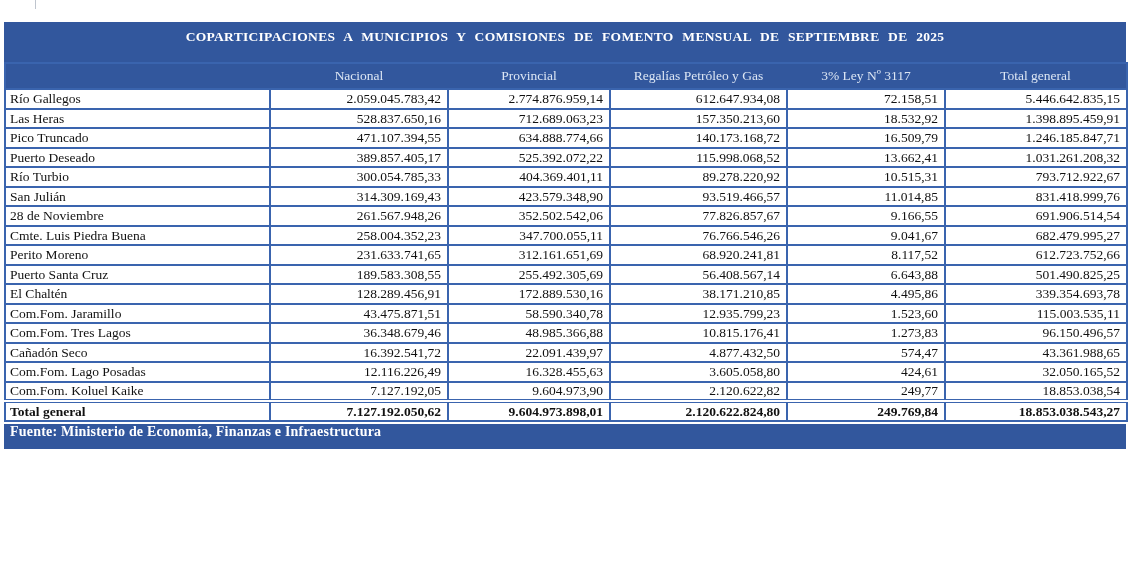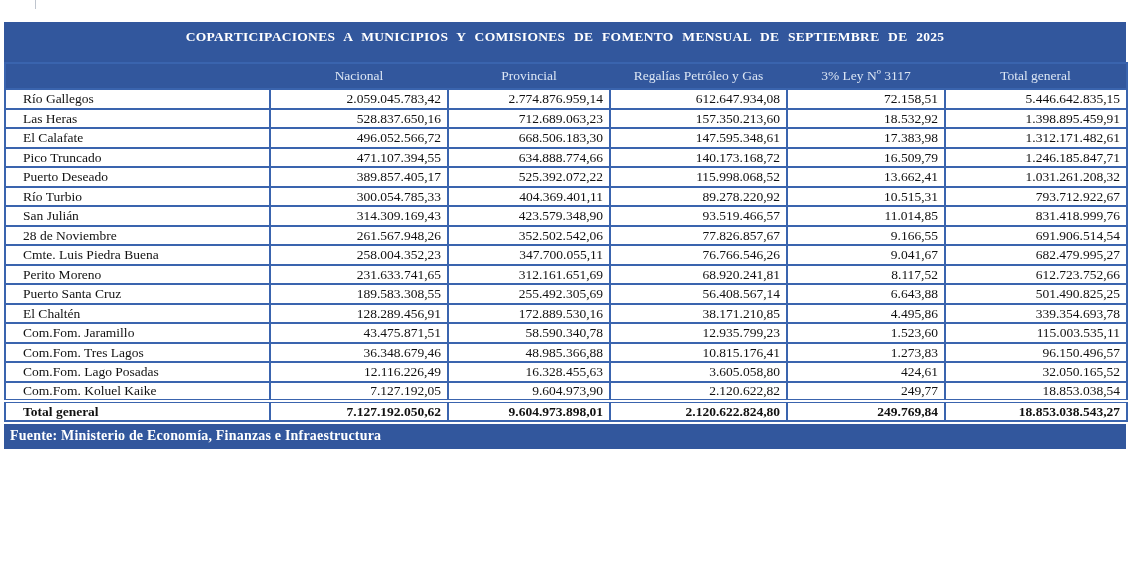--- a/index.html
+++ b/index.html
@@ -60,32 +60,31 @@
   tbody td{
     border:2px solid var(--border);
     height:19.5px;
     font-size:13.5px;
     line-height:1;
     padding:0 6px;
     background:#ffffff;
     overflow:hidden;
     white-space:nowrap;
   }
-  tbody td.name{text-align:left;padding-left:17px;}
+  tbody td.name{text-align:left;padding-left:4px;}
   tbody td.num{text-align:right;}
   tr.total td{
     border-top:4px double var(--border);
     font-weight:bold;
   }
   .source-bar{
     margin-top:2px;
     background:var(--header-bg);
     height:25px;
     display:flex;
-    align-items:center;
   }
   .source-bar span{
     color:var(--title-text);
     font-weight:bold;
     font-size:14px;
     padding-left:6px;
     letter-spacing:.2px;
   }
   col.c-name{width:265px;}
   col.c-nac{width:178px;}
@@ -135,28 +134,20 @@
           </tr>
           <tr>
             <td class="name">Las Heras</td>
             <td class="num">528.837.650,16</td>
             <td class="num">712.689.063,23</td>
             <td class="num">157.350.213,60</td>
             <td class="num">18.532,92</td>
             <td class="num">1.398.895.459,91</td>
           </tr>
           <tr>
-            <td class="name">El Calafate</td>
-            <td class="num">496.052.566,72</td>
-            <td class="num">668.506.183,30</td>
-            <td class="num">147.595.348,61</td>
-            <td class="num">17.383,98</td>
-            <td class="num">1.312.171.482,61</td>
-          </tr>
-          <tr>
             <td class="name">Pico Truncado</td>
             <td class="num">471.107.394,55</td>
             <td class="num">634.888.774,66</td>
             <td class="num">140.173.168,72</td>
             <td class="num">16.509,79</td>
             <td class="num">1.246.185.847,71</td>
           </tr>
           <tr>
             <td class="name">Puerto Deseado</td>
             <td class="num">389.857.405,17</td>
@@ -229,20 +220,28 @@
             <td class="num">1.523,60</td>
             <td class="num">115.003.535,11</td>
           </tr>
           <tr>
             <td class="name">Com.Fom. Tres Lagos</td>
             <td class="num">36.348.679,46</td>
             <td class="num">48.985.366,88</td>
             <td class="num">10.815.176,41</td>
             <td class="num">1.273,83</td>
             <td class="num">96.150.496,57</td>
+          </tr>
+          <tr>
+            <td class="name">Cañadón Seco</td>
+            <td class="num">16.392.541,72</td>
+            <td class="num">22.091.439,97</td>
+            <td class="num">4.877.432,50</td>
+            <td class="num">574,47</td>
+            <td class="num">43.361.988,65</td>
           </tr>
           <tr>
             <td class="name">Com.Fom. Lago Posadas</td>
             <td class="num">12.116.226,49</td>
             <td class="num">16.328.455,63</td>
             <td class="num">3.605.058,80</td>
             <td class="num">424,61</td>
             <td class="num">32.050.165,52</td>
           </tr>
           <tr>

